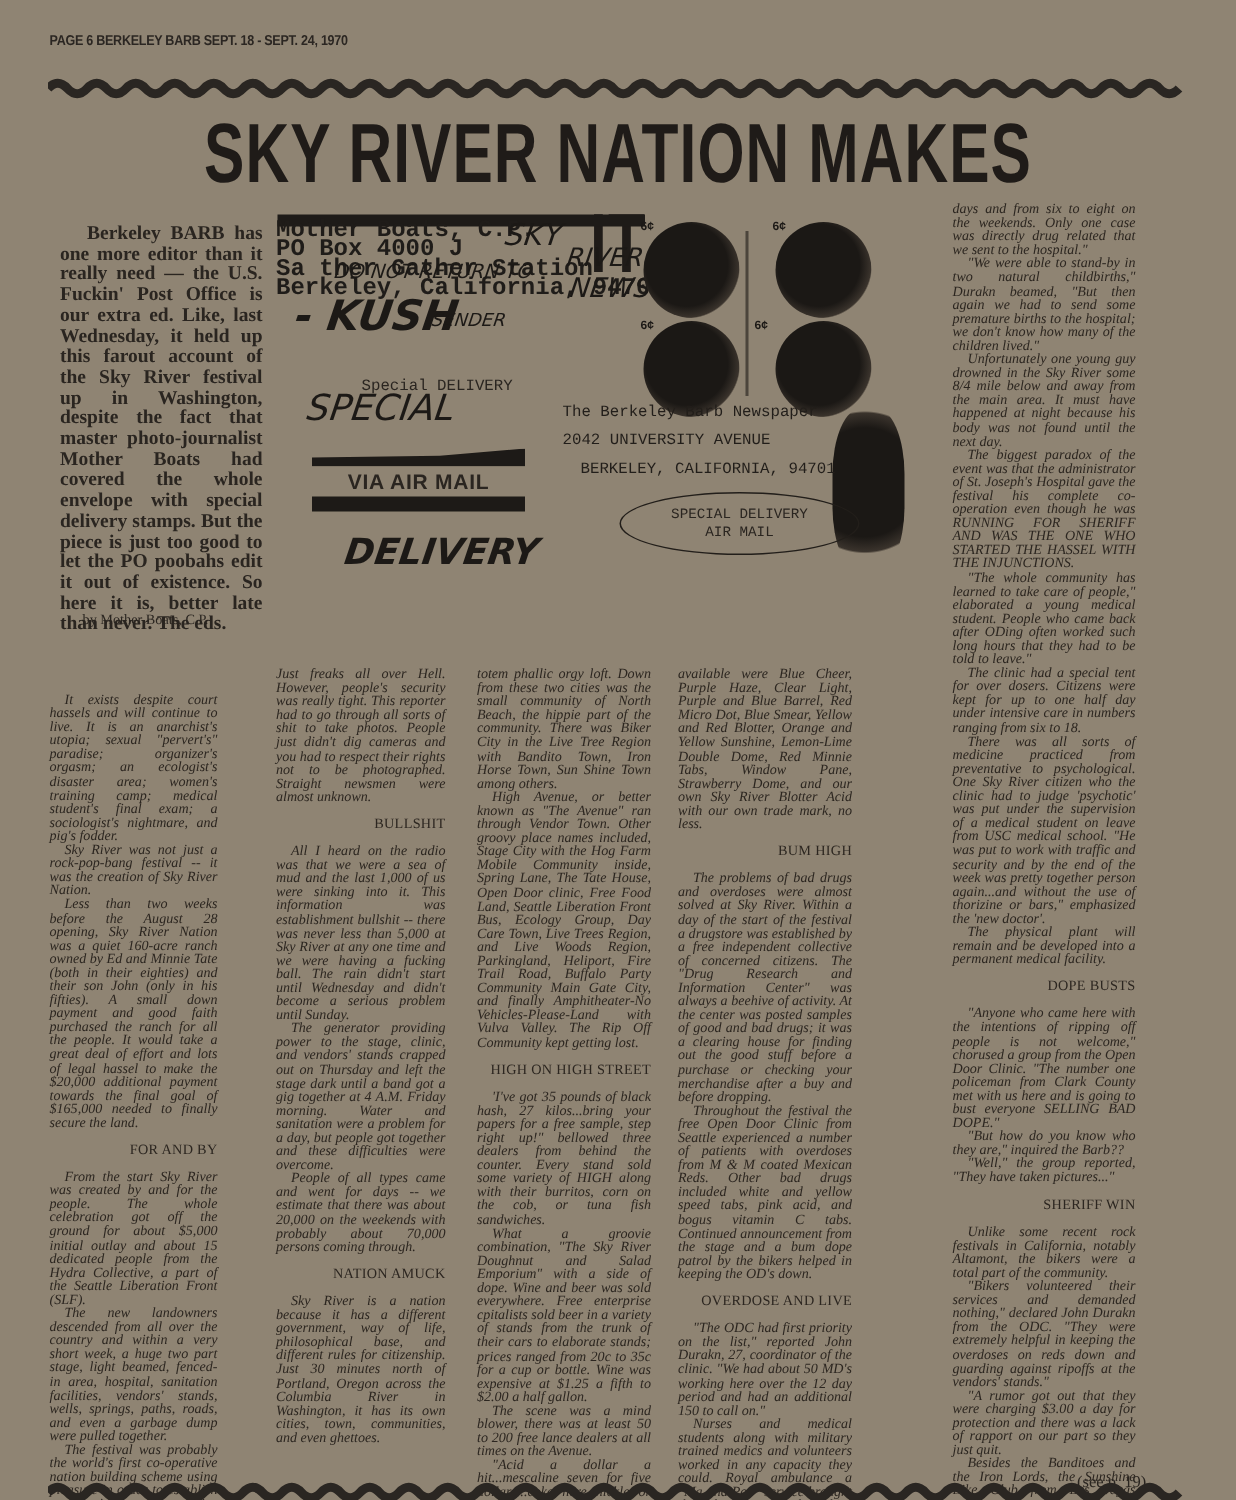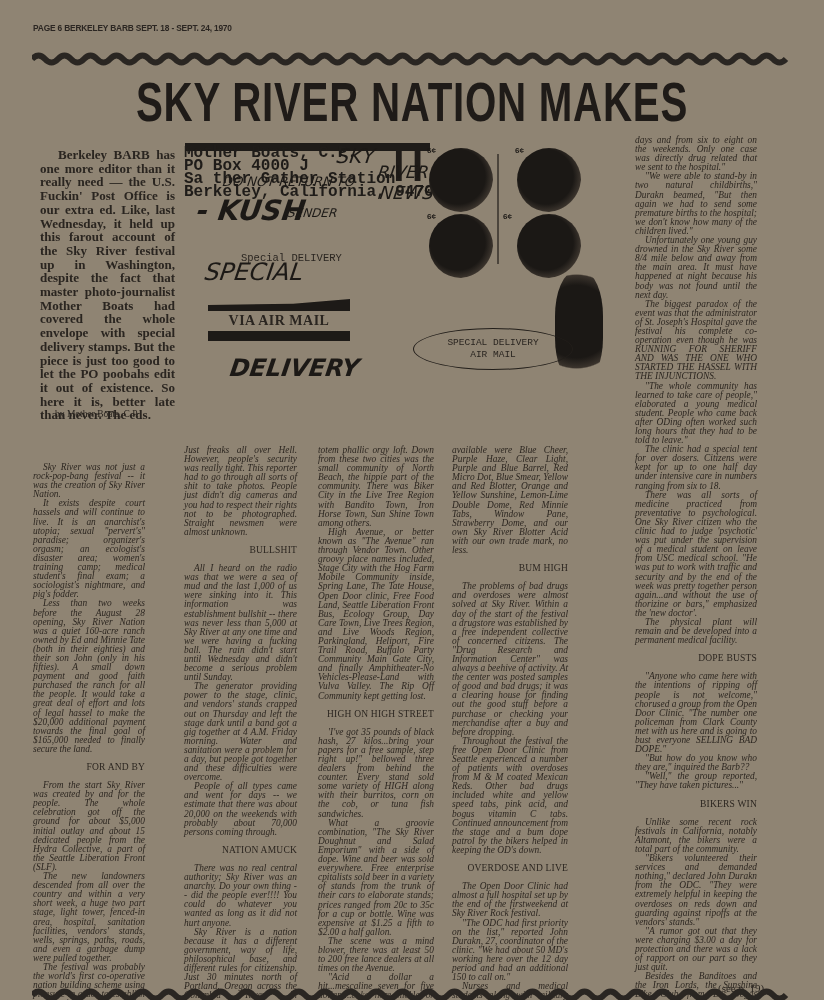--- a/index.html
+++ b/index.html
@@ -71,21 +71,21 @@
   .hw-delivery { left:55px; top:218px; font-size:24px; font-weight:bold; }
   .env-specdel {
     position:absolute; left:66px; top:116px;
     font-family:"Liberation Mono", monospace; font-size:10.5px;
   }
   .airmail {
     position:absolute; left:33px; top:163px; width:142px;
   }
   .airmail .band1 { height:12px; background:#1d1a17; clip-path:polygon(0 50%, 60% 40%, 100% 0, 100% 100%, 0 100%); }
   .airmail .label {
-    font-family:Liberation Serif, serif; font-weight:bold; font-size:14px;
+    font-family:Liberation Sans, sans-serif; font-weight:bold; font-size:14px;
     text-align:center; letter-spacing:0.5px; padding:2px 0;
   }
   .airmail .band2 { height:10px; background:#1d1a17; }
   .stamps { position:absolute; left:250px; top:6px; width:168px; height:250px; }
   .stamp {
     position:absolute; width:64px; height:64px; border-radius:50%;
     background:radial-gradient(circle at 45% 45%, #1b1815 55%, #3a332c 70%, transparent 72%);
   }
   .stamp-val { position:absolute; font-family:"Liberation Sans", sans-serif; font-size:8px; font-weight:bold; color:#1c1916; }
   .postmark { position:absolute; left:72px; top:12px; width:18px; height:110px; border-left:2px solid #1f1b18; opacity:0.6; }
@@ -147,45 +147,49 @@
     <div class="stamp" style="left:4px;top:72px;"></div>
     <div class="stamp" style="left:92px;top:72px;"></div>
     <div class="stamp" style="left:130px;top:130px;width:48px;height:110px;border-radius:40%;"></div>
     <div class="postmark"></div>
     <span class="stamp-val" style="left:2px;top:4px;">6¢</span>
     <span class="stamp-val" style="left:90px;top:4px;">6¢</span>
     <span class="stamp-val" style="left:2px;top:70px;">6¢</span>
     <span class="stamp-val" style="left:78px;top:70px;">6¢</span>
   </div>
 
+  <div class="env-addr">
+    <div>The Berkeley Barb Newspaper</div>
+    <div>2042 UNIVERSITY AVENUE</div>
+    <div class="l3">BERKELEY, CALIFORNIA, 94701</div>
+  </div>
   <div class="oval">
     <div>SPECIAL DELIVERY</div>
     <div>AIR MAIL</div>
   </div>
 </div>
 
 <div class="col c1a">
+  <p>It exists despite court hassels and will continue to live. It is an anarchist's utopia; sexual "pervert's" paradise; organizer's orgasm; an ecologist's disaster area; women's training camp; medical student's final exam; a sociologist's nightmare, and pig's fodder.</p>
   <p>Sky River was not just a rock-pop-bang festival -- it was the creation of Sky River Nation.</p>
-  <p>It exists despite court hassels and will continue to live. It is an anarchist's utopia; sexual "pervert's" paradise; organizer's orgasm; an ecologist's disaster area; women's training camp; medical student's final exam; a sociologist's nightmare, and pig's fodder.</p>
   <p>Less than two weeks before the August 28 opening, Sky River Nation was a quiet 160-acre ranch owned by Ed and Minnie Tate (both in their eighties) and their son John (only in his fifties). A small down payment and good faith purchased the ranch for all the people. It would take a great deal of effort and lots of legal hassel to make the $20,000 additional payment towards the final goal of $165,000 needed to finally secure the land.</p>
   <h4>FOR AND BY</h4>
   <p>From the start Sky River was created by and for the people. The whole celebration got off the ground for about $5,000 initial outlay and about 15 dedicated people from the Hydra Collective, a part of the Seattle Liberation Front (SLF).</p>
-  <p>The new landowners descended from all over the country and within a very short week, a huge two part stage, light tower, fenced-in area, hospital, sanitation facilities, vendors' stands, wells, springs, paths, roads, and even a garbage dump were pulled together.</p>
+  <p>The new landowners descended from all over the country and within a very short week, a huge two part stage, light beamed, fenced-in area, hospital, sanitation facilities, vendors' stands, wells, springs, paths, roads, and even a garbage dump were pulled together.</p>
   <p>The festival was probably the world's first co-operative nation building scheme using pleasure in order to establish a continuing community. Whereas the Vortex gig was a concentration camp, Sky River is now a refugee center.</p>
 
 </div>
 
 <div class="col c2" style="top:446px;">
   <p style="text-indent:0">Just freaks all over Hell. However, people's security was really tight. This reporter had to go through all sorts of shit to take photos. People just didn't dig cameras and you had to respect their rights not to be photographed. Straight newsmen were almost unknown.</p>
   <h4>BULLSHIT</h4>
   <p>All I heard on the radio was that we were a sea of mud and the last 1,000 of us were sinking into it. This information was establishment bullshit -- there was never less than 5,000 at Sky River at any one time and we were having a fucking ball. The rain didn't start until Wednesday and didn't become a serious problem until Sunday.</p>
   <p>The generator providing power to the stage, clinic, and vendors' stands crapped out on Thursday and left the stage dark until a band got a gig together at 4 A.M. Friday morning. Water and sanitation were a problem for a day, but people got together and these difficulties were overcome.</p>
   <p>People of all types came and went for days -- we estimate that there was about 20,000 on the weekends with probably about 70,000 persons coming through.</p>
   <h4>NATION AMUCK</h4>
-  <p>There was no real central authority; Sky River was an anarchy. Do your own thing -- did the people ever!!!! You could do whatever you wanted as long as it did not hurt anyone.</p>
   <p>Sky River is a nation because it has a different government, way of life, philosophical base, and different rules for citizenship. Just 30 minutes north of Portland, Oregon across the Columbia River in Washington, it has its own cities, town, communities, and even ghettoes.</p>
 
 </div>
 
 <div class="col c3" style="top:446px;">
   <p style="text-indent:0">totem phallic orgy loft. Down from these two cities was the small community of North Beach, the hippie part of the community. There was Biker City in the Live Tree Region with Bandito Town, Iron Horse Town, Sun Shine Town among others.</p>
   <p>High Avenue, or better known as "The Avenue" ran through Vendor Town. Other groovy place names included, Stage City with the Hog Farm Mobile Community inside, Spring Lane, The Tate House, Open Door clinic, Free Food Land, Seattle Liberation Front Bus, Ecology Group, Day Care Town, Live Trees Region, and Live Woods Region, Parkingland, Heliport, Fire Trail Road, Buffalo Party Community Main Gate City, and finally Amphitheater-No Vehicles-Please-Land with Vulva Valley. The Rip Off Community kept getting lost.</p>
   <h4>HIGH ON HIGH STREET</h4>
   <p>'I've got 35 pounds of black hash, 27 kilos...bring your papers for a free sample, step right up!" bellowed three dealers from behind the counter. Every stand sold some variety of HIGH along with their burritos, corn on the cob, or tuna fish sandwiches.</p>
   <p>What a groovie combination, "The Sky River Doughnut and Salad Emporium" with a side of dope. Wine and beer was sold everywhere. Free enterprise cpitalists sold beer in a variety of stands from the trunk of their cars to elaborate stands; prices ranged from 20c to 35c for a cup or bottle. Wine was expensive at $1.25 a fifth to $2.00 a half gallon.</p>
@@ -193,40 +197,39 @@
   <p>"Acid a dollar a hit...mescaline seven for five dollars...coke here nickle or dime, excellent quality..." A number of dealers even had megaphones. Many dealers had scales. At first free dope was abundant, but as more people came, supplies and bread got low and things got a little harder.</p>
 
 </div>
 
 <div class="col c4" style="top:446px;">
   <p style="text-indent:0">available were Blue Cheer, Purple Haze, Clear Light, Purple and Blue Barrel, Red Micro Dot, Blue Smear, Yellow and Red Blotter, Orange and Yellow Sunshine, Lemon-Lime Double Dome, Red Minnie Tabs, Window Pane, Strawberry Dome, and our own Sky River Blotter Acid with our own trade mark, no less.</p>
   <h4>BUM HIGH</h4>
   <p>The problems of bad drugs and overdoses were almost solved at Sky River. Within a day of the start of the festival a drugstore was established by a free independent collective of concerned citizens. The "Drug Research and Information Center" was always a beehive of activity. At the center was posted samples of good and bad drugs; it was a clearing house for finding out the good stuff before a purchase or checking your merchandise after a buy and before dropping.</p>
   <p>Throughout the festival the free Open Door Clinic from Seattle experienced a number of patients with overdoses from M &amp; M coated Mexican Reds. Other bad drugs included white and yellow speed tabs, pink acid, and bogus vitamin C tabs. Continued announcement from the stage and a bum dope patrol by the bikers helped in keeping the OD's down.</p>
   <h4>OVERDOSE AND LIVE</h4>
-  <p>The Open Door Clinic had almost a full hospital set up by the end of the firstweekend at Sky River Rock festival.</p>
   <p>"The ODC had first priority on the list," reported John Durakn, 27, coordinator of the clinic. "We had about 50 MD's working here over the 12 day period and had an additional 150 to call on."</p>
   <p>Nurses and medical students along with military trained medics and volunteers worked in any capacity they could. Royal ambulance a "Ma and Pop" service brought their three cars for their third season at the festival.</p>
 
 </div>
 
 <div class="col c5">
   <p style="text-indent:0">days and from six to eight on the weekends. Only one case was directly drug related that we sent to the hospital."</p>
   <p>"We were able to stand-by in two natural childbirths," Durakn beamed, "But then again we had to send some premature births to the hospital; we don't know how many of the children lived."</p>
   <p>Unfortunately one young guy drowned in the Sky River some 8/4 mile below and away from the main area. It must have happened at night because his body was not found until the next day.</p>
   <p>The biggest paradox of the event was that the administrator of St. Joseph's Hospital gave the festival his complete co-operation even though he was RUNNING FOR SHERIFF AND WAS THE ONE WHO STARTED THE HASSEL WITH THE INJUNCTIONS.</p>
   <p>"The whole community has learned to take care of people," elaborated a young medical student. People who came back after ODing often worked such long hours that they had to be told to leave."</p>
   <p>The clinic had a special tent for over dosers. Citizens were kept for up to one half day under intensive care in numbers ranging from six to 18.</p>
   <p>There was all sorts of medicine practiced from preventative to psychological. One Sky River citizen who the clinic had to judge 'psychotic' was put under the supervision of a medical student on leave from USC medical school. "He was put to work with traffic and security and by the end of the week was pretty together person again...and without the use of thorizine or bars," emphasized the 'new doctor'.</p>
   <p>The physical plant will remain and be developed into a permanent medical facility.</p>
   <h4>DOPE BUSTS</h4>
   <p>"Anyone who came here with the intentions of ripping off people is not welcome," chorused a group from the Open Door Clinic. "The number one policeman from Clark County met with us here and is going to bust everyone SELLING BAD DOPE."</p>
   <p>"But how do you know who they are," inquired the Barb??</p>
   <p>"Well," the group reported, "They have taken pictures..."</p>
-  <h4>BIKERS WIN</h4>
+  <h4>SHERIFF WIN</h4>
   <p>Unlike some recent rock festivals in California, notably Altamont, the bikers were a total part of the community.</p>
   <p>"Bikers volunteered their services and demanded nothing," declared John Durakn from the ODC. "They were extremely helpful in keeping the overdoses on reds down and guarding against ripoffs at the vendors' stands."</p>
   <p>"A rumor got out that they were charging $3.00 a day for protection and there was a lack of rapport on our part so they just quit.</p>
   <p>Besides the Banditoes and the Iron Lords, the Sunshine Bike Club from Las Vegas purchased a generator for the community when the one we had been using crapped out," continued a spokesman for the clinic.</p>
 </div>
 
 <div class="see-page">(see p. 19)</div>
 
 <svg class="wavy-rule wavy-bottom" viewBox="0 0 760 14" preserveAspectRatio="none">
   <path d="M0 7 Q 6.5 0 13 7 T 26 7 T 39 7 T 52 7 T 65 7 T 78 7 T 91 7 T 104 7 T 117 7 T 130 7 T 143 7 T 156 7 T 169 7 T 182 7 T 195 7 T 208 7 T 221 7 T 234 7 T 247 7 T 260 7 T 273 7 T 286 7 T 299 7 T 312 7 T 325 7 T 338 7 T 351 7 T 364 7 T 377 7 T 390 7 T 403 7 T 416 7 T 429 7 T 442 7 T 455 7 T 468 7 T 481 7 T 494 7 T 507 7 T 520 7 T 533 7 T 546 7 T 559 7 T 572 7 T 585 7 T 598 7 T 611 7 T 624 7 T 637 7 T 650 7 T 663 7 T 676 7 T 689 7 T 702 7 T 715 7 T 728 7 T 741 7 T 754 7" stroke="#2a2622" stroke-width="6" fill="none"></path>

